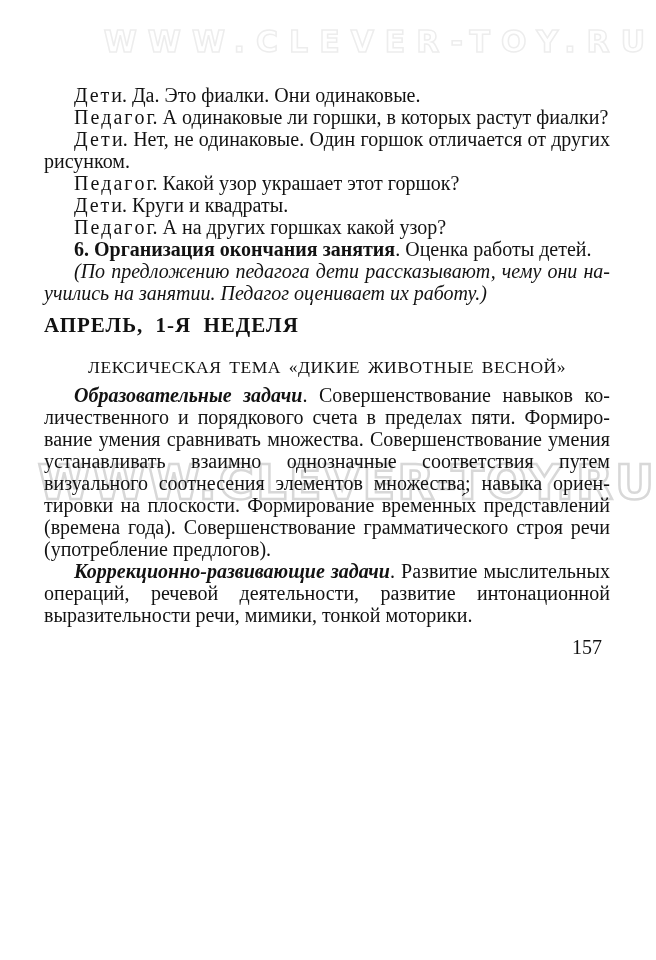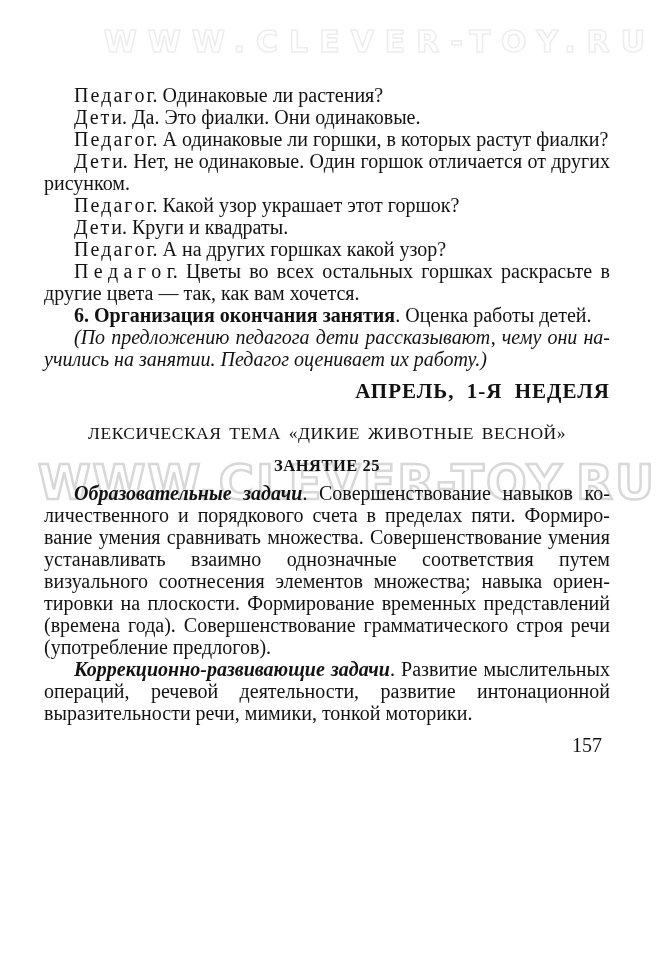--- a/index.html
+++ b/index.html
@@ -54,21 +54,21 @@
   .indent { text-indent: 30px; }
   .speaker { word-spacing: -3px; }
   .stage { font-style: italic; }
   .lead-bold { font-weight: bold; }
   .lead-bi { font-weight: bold; font-style: italic; }
   .h-week {
     margin: 8px 0 18px 0;
     font-size: 21px;
     line-height: 26px;
     font-weight: bold;
-    text-align: right;
+    text-align: left;
     letter-spacing: 1px;
     word-spacing: 6px;
   }
   .h-topic {
     margin: 14px 0 0 0;
     font-size: 17.5px;
     line-height: 22px;
     font-weight: normal;
     text-align: center;
     letter-spacing: 0.5px;
@@ -94,34 +94,31 @@
 </head>
 <body>
 
 <div class="page">
 
   <div class="wm wm-top">WWW.CLEVER-TOY.RU</div>
   <div class="wm wm-mid">WWW.CLEVER-TOY.RU</div>
 
   <div class="content">
 
-    <p class="bodytext indent"><span class="speaker">П е д а г о г.</span> <span>Одинаковые ли растения?</span></p>
     <p class="bodytext indent"><span class="speaker">Д е т и.</span> <span>Да. Это фиалки. Они одинаковые.</span></p>
     <p class="bodytext indent"><span class="speaker">П е д а г о г.</span> <span>А одинаковые ли горшки, в которых растут фиалки?</span></p>
     <p class="bodytext indent"><span class="speaker">Д е т и.</span> <span>Нет, не одинаковые. Один горшок отличается от других рисунком.</span></p>
     <p class="bodytext indent"><span class="speaker">П е д а г о г.</span> <span>Какой узор украшает этот горшок?</span></p>
     <p class="bodytext indent"><span class="speaker">Д е т и.</span> <span>Круги и квадраты.</span></p>
     <p class="bodytext indent"><span class="speaker">П е д а г о г.</span> <span>А на других горшках какой узор?</span></p>
-    <p class="bodytext indent"><span class="speaker">П е д а г о г.</span> <span>Цветы во всех остальных горшках раскрасьте в другие цвета — так, как вам хочется.</span></p>
     <p class="bodytext indent"><span class="lead-bold">6. Организация окончания занятия</span><span>. Оценка работы детей.</span></p>
     <p class="bodytext indent stage"><span>(По предложению педагога дети рассказывают, чему они на­учились на занятии. Педагог оценивает их работу.)</span></p>
 
     <h1 class="h-week">АПРЕЛЬ, 1-Я НЕДЕЛЯ</h1>
     <h2 class="h-topic">ЛЕКСИЧЕСКАЯ ТЕМА «ДИКИЕ ЖИВОТНЫЕ ВЕСНОЙ»</h2>
-    <h3 class="h-lesson">ЗАНЯТИЕ 25</h3>
 
     <div class="tasks-block">
       <p class="bodytext indent"><span class="lead-bi">Образовательные задачи</span><span>. Совершенствование навыков ко­личественного и порядкового счета в пределах пяти. Формиро­вание умения сравнивать множества. Совершенствование уме­ния устанавливать взаимно однозначные соответствия путем визуального соотнесения элементов множества; навыка ориен­тировки на плоскости. Формирование временны́х представле­ний (времена года). Совершенствование грамматического строя речи (употребление предлогов).</span></p>
       <p class="bodytext indent"><span class="lead-bi">Коррекционно-развивающие задачи</span><span>. Развитие мыслительных операций, речевой деятельности, развитие интонационной выразительности речи, мимики, тонкой моторики.</span></p>
     </div>
 
     <p class="pagenum">157</p>
   </div>
 </div>
 

